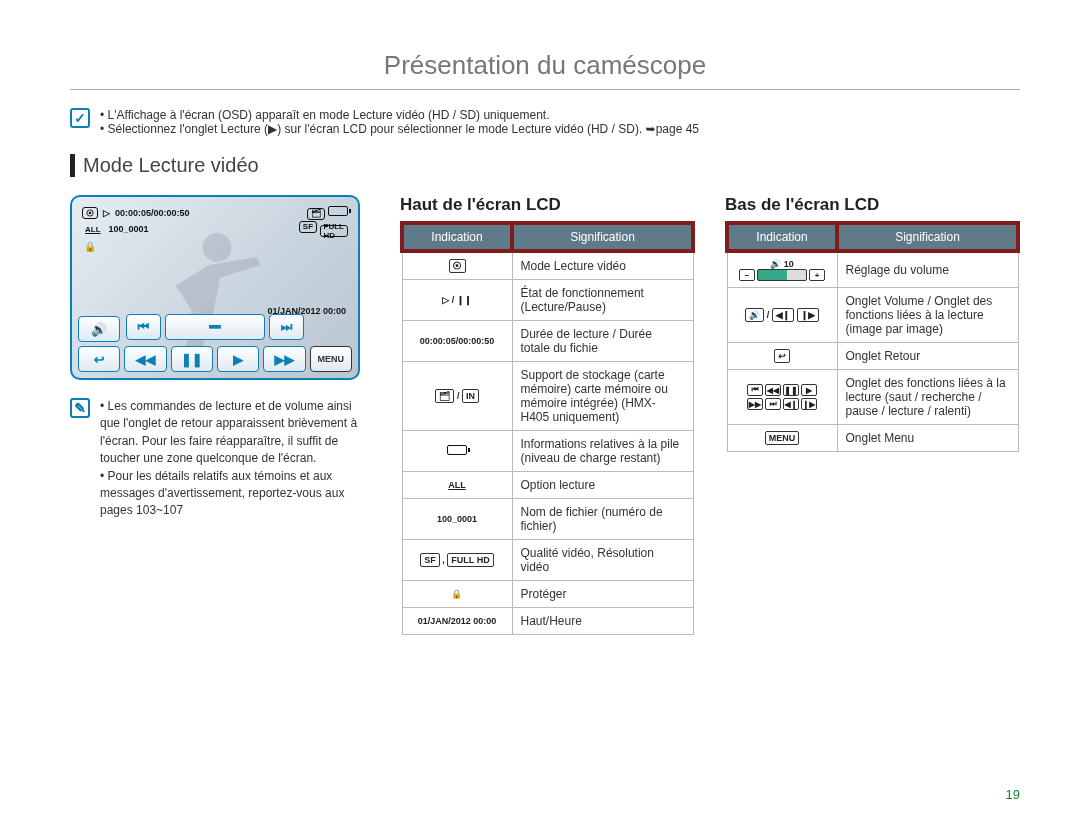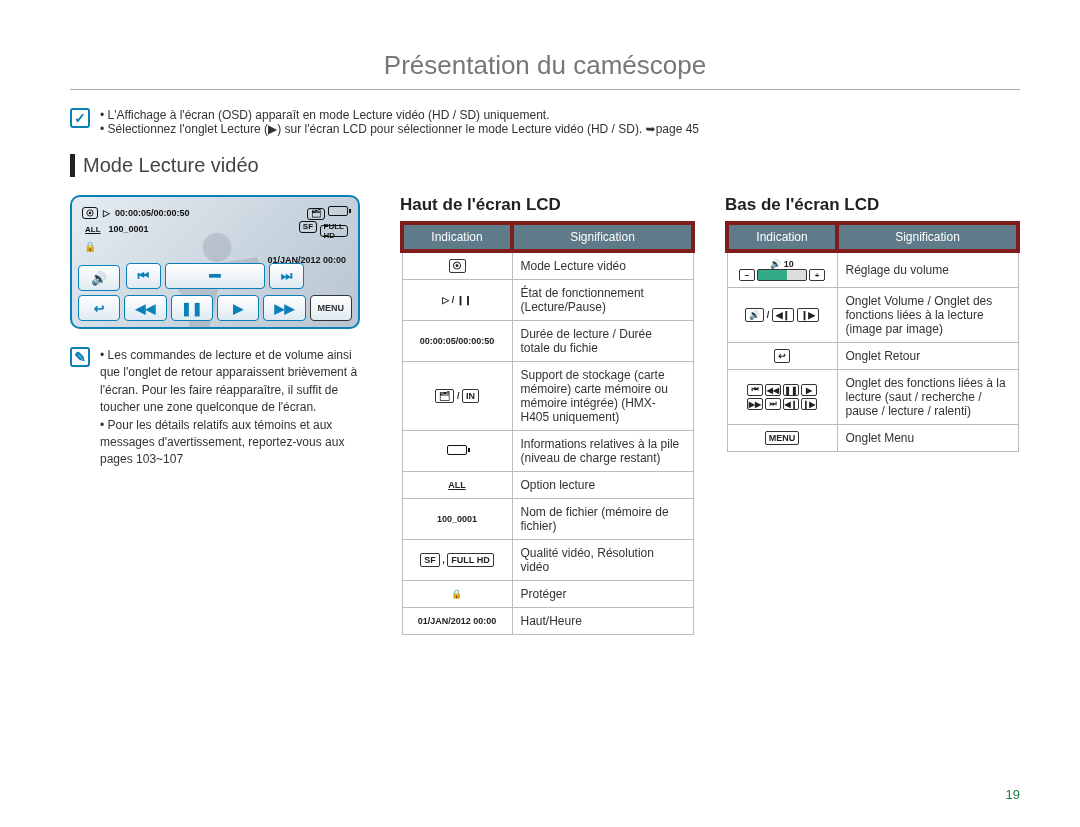--- a/index.html
+++ b/index.html
@@ -59,21 +59,21 @@
   .columns {
     display: flex;
     gap: 30px;
   }
   .col-left { width: 300px; flex-shrink: 0; }
   .col-mid  { flex: 1; }
   .col-right{ flex: 1; }
 
   .lcd {
     width: 290px;
-    height: 134px;
+    height: 185px;
     border: 2.5px solid #0a7fb8;
     border-radius: 10px;
     background: linear-gradient(135deg,#e5edf3 0%,#c7d3dd 60%,#b9c6d1 100%);
     position: relative;
     padding: 8px 10px 6px 10px;
     font-size: 9px;
     font-weight: bold;
     color: #111;
     overflow: hidden;
   }
@@ -266,21 +266,21 @@
         <tr>
               <td class="ind"><span class="battery" style="display:inline-block;"></span></td>
               <td>Informations relatives à la pile (niveau de charge restant)</td>
             </tr>
         <tr>
               <td class="ind" style="text-decoration:underline;">ALL</td>
               <td>Option lecture</td>
             </tr>
         <tr>
               <td class="ind">100_0001</td>
-              <td>Nom de fichier (mémoire de fichier)</td>
+              <td>Nom de fichier (numéro de fichier)</td>
             </tr>
         <tr>
               <td class="ind"><span class="mini-icon">SF</span> , <span class="mini-icon">FULL HD</span></td>
               <td>Qualité vidéo, Résolution vidéo</td>
             </tr>
         <tr>
               <td class="ind">🔒</td>
               <td>Protéger</td>
             </tr>
         <tr>

